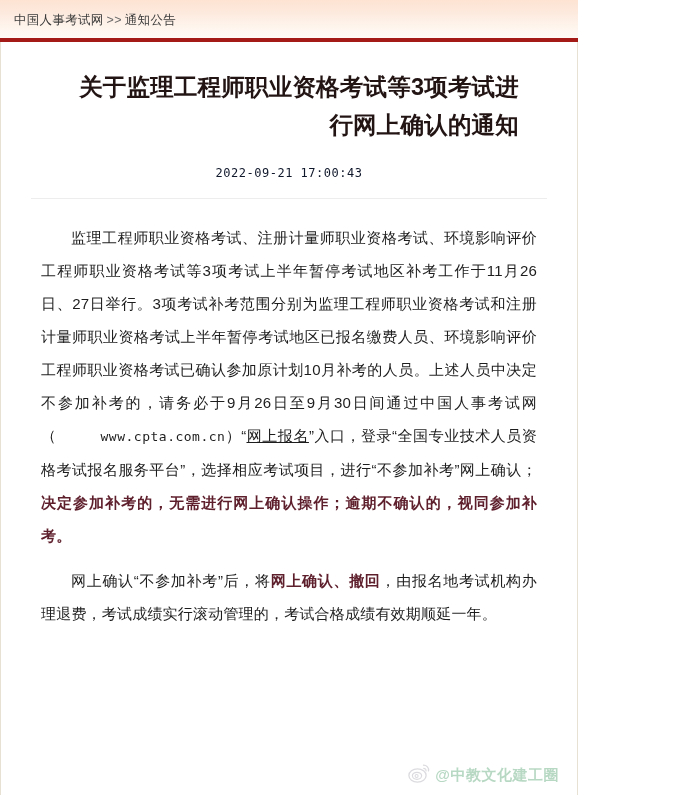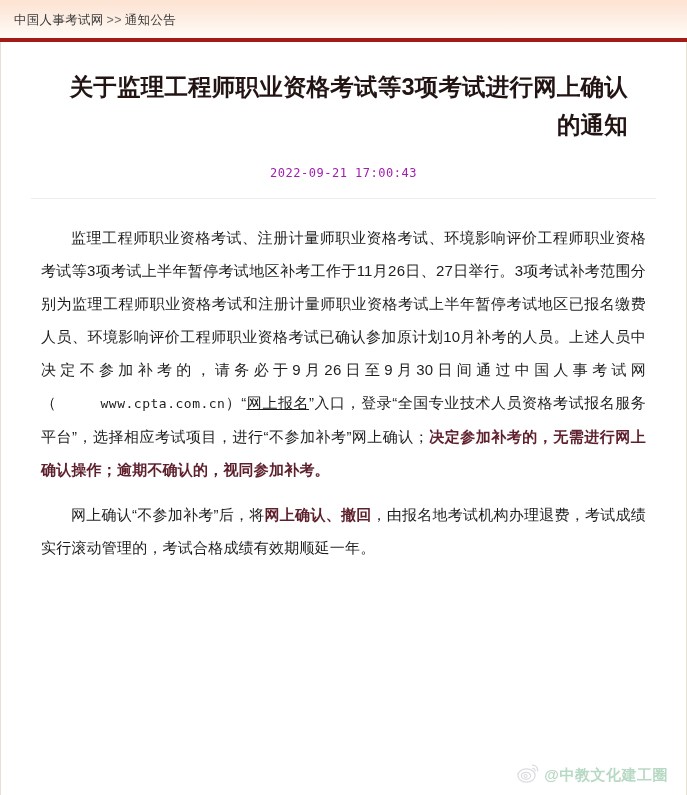--- a/index.html
+++ b/index.html
@@ -8,21 +8,21 @@
   }
   body {
     width: 687px;
     height: 795px;
     background: #ffffff;
     font-family: "Liberation Sans", "DejaVu Sans", sans-serif;
     overflow: hidden;
   }
   .page {
     position: relative;
-    width: 687px;
+    width: 578px;
     height: 795px;
     box-sizing: border-box;
   }
 
   
   .topbar {
     position: relative;
     height: 38px;
     background: linear-gradient(to bottom, #fde3d2 0%, #fdeade 35%, #fef4ec 68%, #fffaf6 100%);
     box-sizing: border-box;
@@ -71,21 +71,21 @@
     text-align: right;
     letter-spacing: 0.2px;
   }
 
   .doc-date {
     margin: 0;
     padding: 22px 0 0 0;
     text-align: center;
     font-family: "DejaVu Sans Mono", "Liberation Mono", monospace;
     font-size: 12px;
-    color: #a21caf;
+    color: #0f172a;
     letter-spacing: 0.5px;
   }
 
   .divider {
     margin: 18px 8px 0 8px;
     height: 1px;
     background: #ededed;
   }
 
   .body-text {

